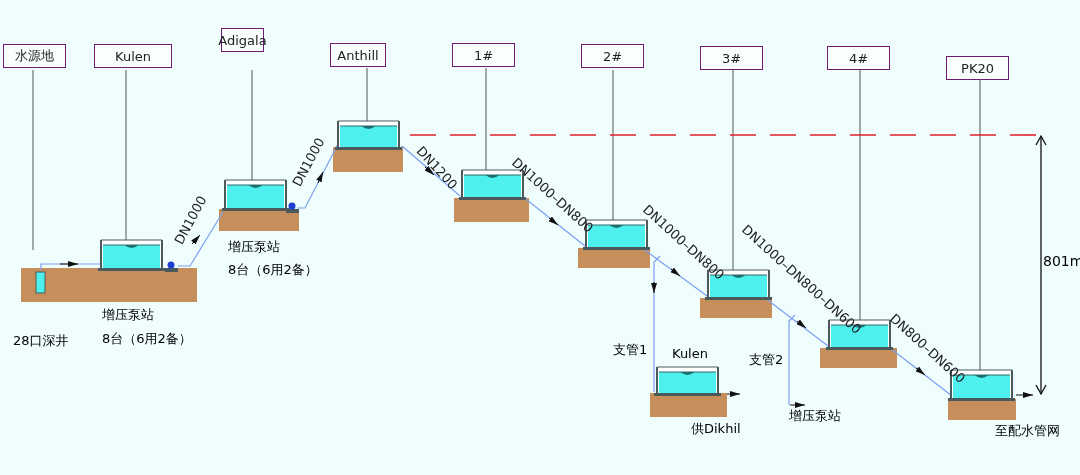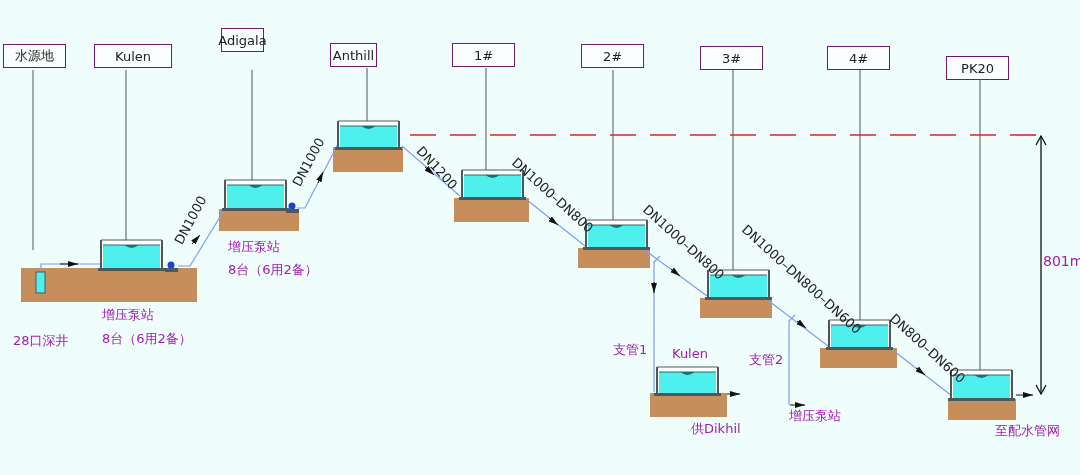--- a/index.html
+++ b/index.html
@@ -1,19 +1,19 @@
 <!DOCTYPE html>
 <html><head>
 <meta charset="utf-8">
 <style>
   html, body { margin: 0; padding: 0; }
   body { width: 1080px; height: 475px; background: #effdfd; position: relative; overflow: hidden;
          font-family: "DejaVu Sans", "Liberation Sans", sans-serif; }
   #stage { position: absolute; left: 0; top: 0; width: 1080px; height: 475px; }
-  .lbl { position: absolute; font-size: 13px; color: #a21caf; white-space: nowrap; }
+  .lbl { position: absolute; font-size: 13px; color: #000000; white-space: nowrap; }
   .station-box { position: absolute; height: 24px; background: #fbfefe; border: 1px solid #701a75;
                  font-size: 13px; color: #222; display: flex; align-items: center; justify-content: center;
                  box-sizing: border-box; }
   .pipe-lbl { position: absolute; font-size: 13px; color: #222; white-space: nowrap; transform-origin: left center; }
 </style>
 </head>
 <body>
 
 <div id="stage">
   <svg id="svg" width="1080" height="475" viewBox="0 0 1080 475" xmlns="http://www.w3.org/2000/svg">
@@ -187,21 +187,21 @@
       <line x1="1041" y1="136" x2="1041" y2="394"></line>
       <polyline points="1036,145 1041,136 1046,145"></polyline>
       <polyline points="1036,385 1041,394 1046,385"></polyline>
     </g>
   </svg>
 
   
   <div class="station-box" style="left:3px;top:44px;width:63px;">水源地</div>
   <div class="station-box" style="left:94px;top:44px;width:78px;">Kulen</div>
   <div class="station-box" style="left:221px;top:28px;width:43px;">Adigala</div>
-  <div class="station-box" style="left:330px;top:43px;width:47px;text-align:right;">Anthill</div>
+  <div class="station-box" style="left:330px;top:43px;width:56px;text-align:right;">Anthill</div>
   <div class="station-box" style="left:452px;top:43px;width:63px;">1#</div>
   <div class="station-box" style="left:581px;top:44px;width:63px;">2#</div>
   <div class="station-box" style="left:700px;top:46px;width:63px;">3#</div>
   <div class="station-box" style="left:827px;top:46px;width:63px;">4#</div>
   <div class="station-box" style="left:946px;top:48px;width:63px;margin-top:8px;">PK20</div>
 
   
   <div class="pipe-lbl" style="left:178px;top:236px;transform:rotate(-62deg);">DN1000</div>
   <div class="pipe-lbl" style="left:296px;top:178px;transform:rotate(-62deg);">DN1000</div>
   <div class="pipe-lbl" style="left:419px;top:141px;transform:rotate(47deg);">DN1200</div>

